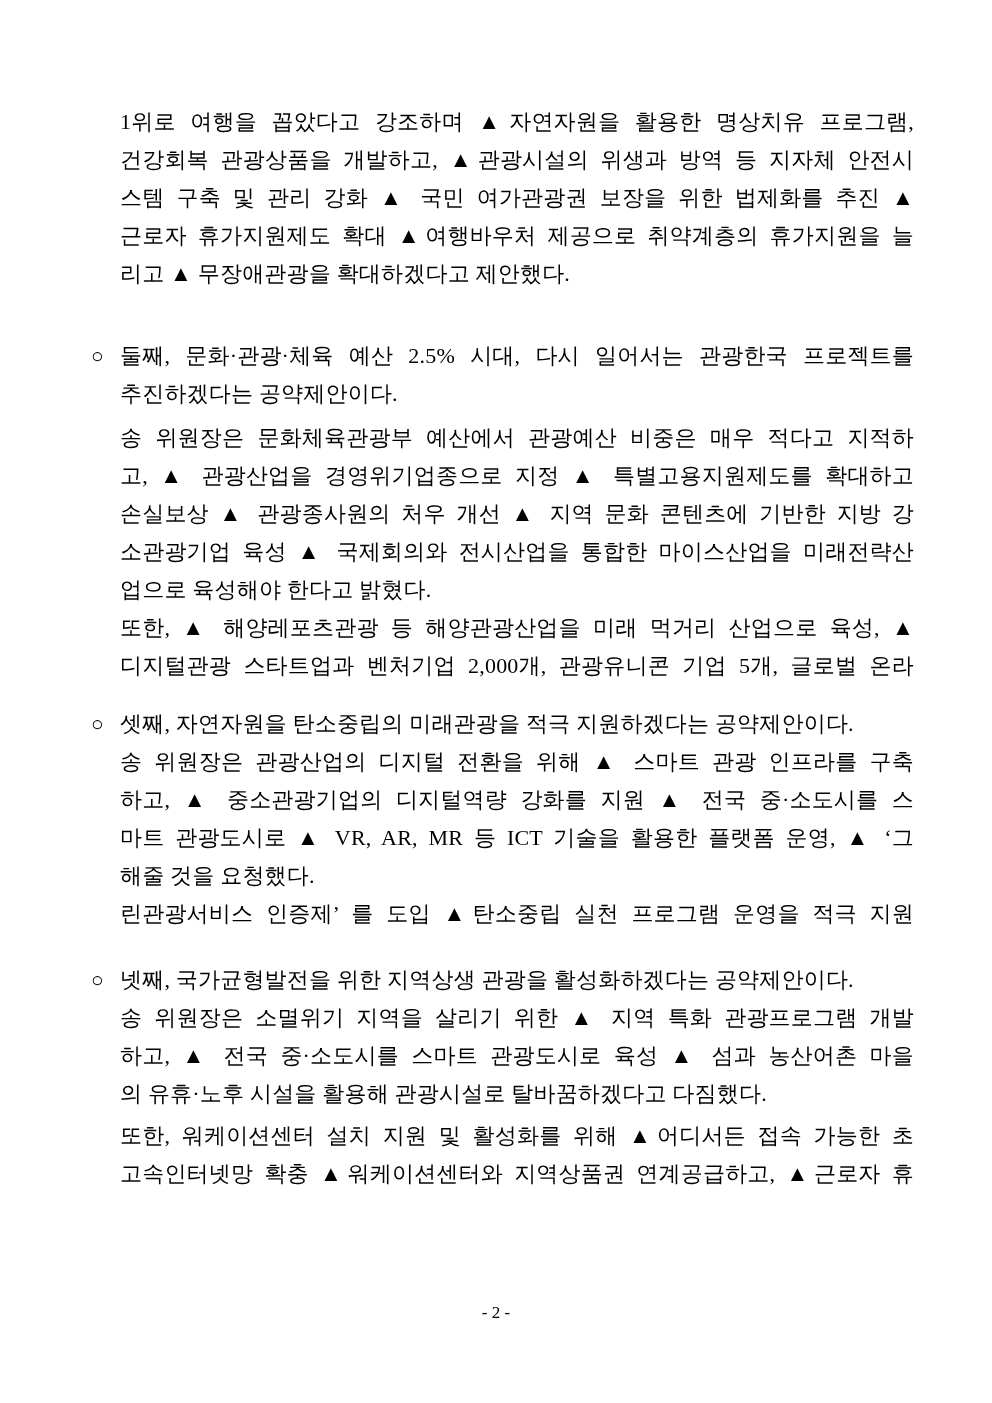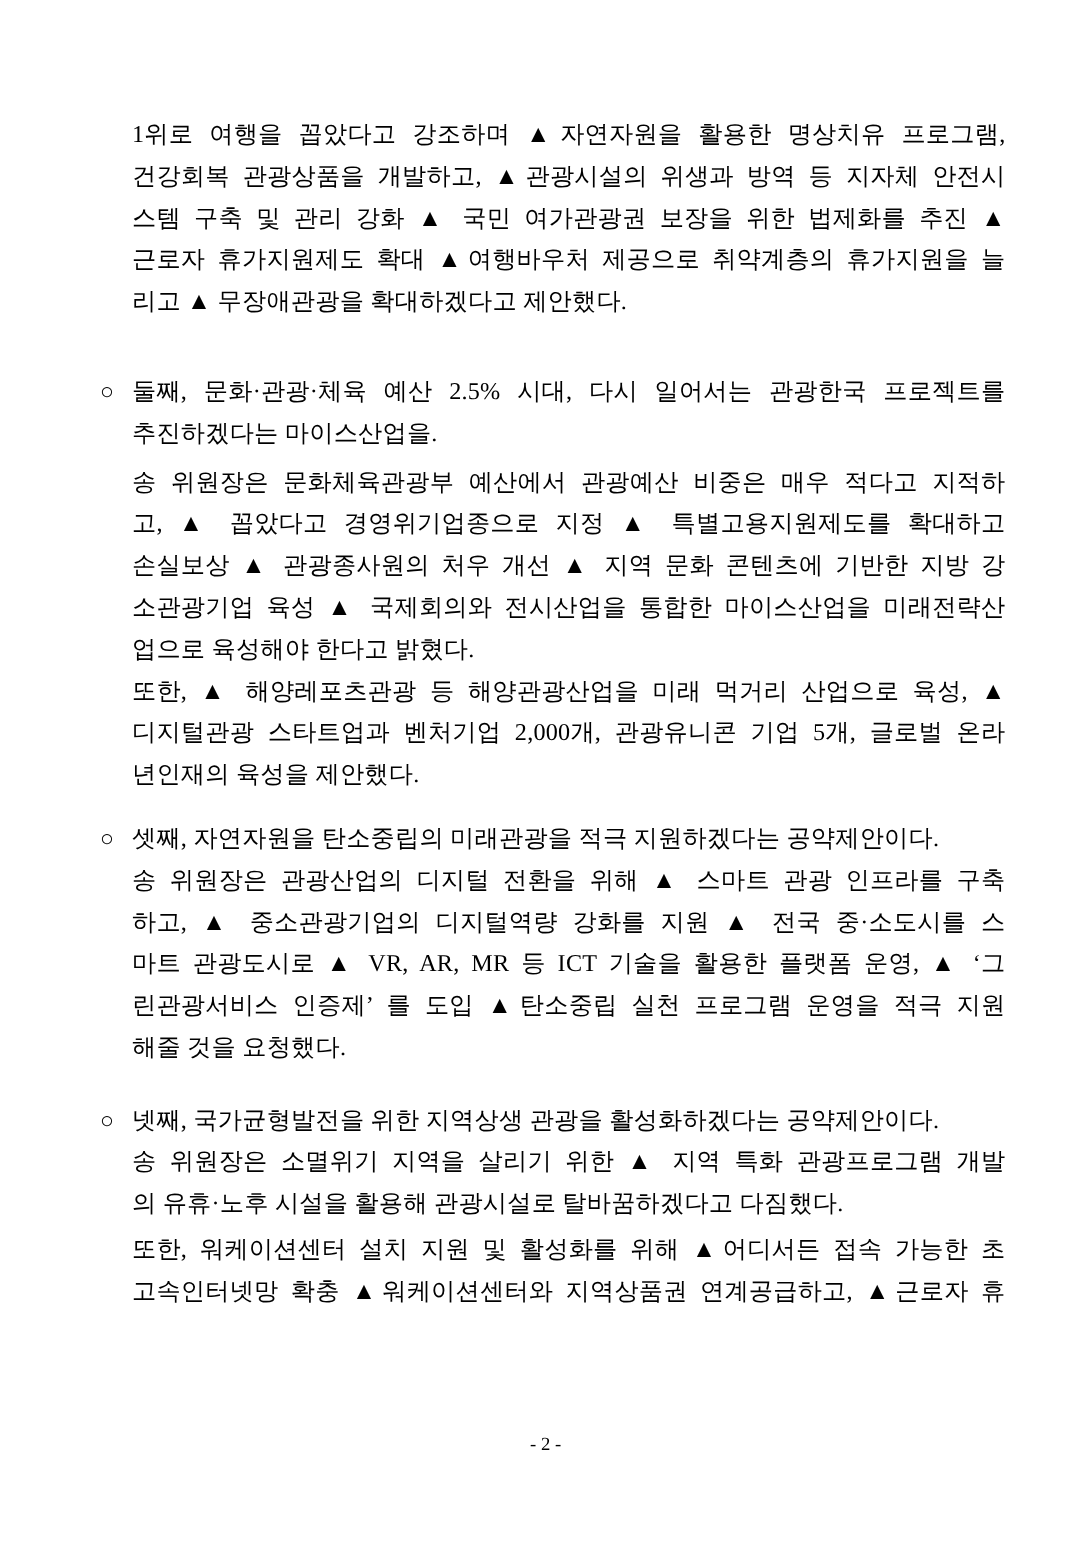--- a/index.html
+++ b/index.html
@@ -68,53 +68,53 @@
       <div class="line">1위로 여행을 꼽았다고 강조하며 ▲자연자원을 활용한 명상치유 프로그램,</div>
       <div class="line">건강회복 관광상품을 개발하고, ▲관광시설의 위생과 방역 등 지자체 안전시</div>
       <div class="line">스템 구축 및 관리 강화 ▲ 국민 여가관광권 보장을 위한 법제화를 추진 ▲</div>
       <div class="line">근로자 휴가지원제도 확대 ▲여행바우처 제공으로 취약계층의 휴가지원을 늘</div>
       <div class="line last">리고 ▲ 무장애관광을 확대하겠다고 제안했다.</div>
     </div>
 
     <div class="sec-heading heading heading-second">
       <span class="marker">○</span>
       <div class="line">둘째, 문화·관광·체육 예산 2.5% 시대, 다시 일어서는 관광한국 프로젝트를</div>
-      <div class="line last">추진하겠다는 마이스산업을.</div>
+      <div class="line last">추진하겠다는 공약제안이다.</div>
     </div>
     <div class="paragraph-budget">
       <div class="line">송 위원장은 문화체육관광부 예산에서 관광예산 비중은 매우 적다고 지적하</div>
-      <div class="line">고, ▲ 꼽았다고 경영위기업종으로 지정 ▲ 특별고용지원제도를 확대하고</div>
+      <div class="line">고, ▲ 관광산업을 경영위기업종으로 지정 ▲ 특별고용지원제도를 확대하고</div>
       <div class="line">손실보상 ▲ 관광종사원의 처우 개선 ▲ 지역 문화 콘텐츠에 기반한 지방 강</div>
       <div class="line">소관광기업 육성 ▲ 국제회의와 전시산업을 통합한 마이스산업을 미래전략산</div>
       <div class="line last">업으로 육성해야 한다고 밝혔다.</div>
     </div>
     <div class="paragraph-industry">
       <div class="line">또한, ▲ 해양레포츠관광 등 해양관광산업을 미래 먹거리 산업으로 육성, ▲</div>
       <div class="line">디지털관광 스타트업과 벤처기업 2,000개, 관광유니콘 기업 5개, 글로벌 온라</div>
-      <div class="line last">년인재의 육성을 제안했다.</div>
     </div>
 
     <div class="sec-heading heading heading-third">
       <span class="marker">○</span>
       <div class="line last">셋째, 자연자원을 탄소중립의 미래관광을 적극 지원하겠다는 공약제안이다.</div>
     </div>
     <div class="paragraph-digital">
       <div class="line">송 위원장은 관광산업의 디지털 전환을 위해 ▲ 스마트 관광 인프라를 구축</div>
       <div class="line">하고, ▲ 중소관광기업의 디지털역량 강화를 지원 ▲ 전국 중·소도시를 스</div>
       <div class="line">마트 관광도시로 ▲ VR, AR, MR 등 ICT 기술을 활용한 플랫폼 운영, ▲ ‘그</div>
+      <div class="line last">해줄 것을 요청했다.</div>
       <div class="line">린관광서비스 인증제’ 를 도입 ▲탄소중립 실천 프로그램 운영을 적극 지원</div>
-      <div class="line last">해줄 것을 요청했다.</div>
     </div>
 
     <div class="sec-heading heading heading-fourth">
       <span class="marker">○</span>
       <div class="line last">넷째, 국가균형발전을 위한 지역상생 관광을 활성화하겠다는 공약제안이다.</div>
     </div>
     <div class="paragraph-region">
       <div class="line">송 위원장은 소멸위기 지역을 살리기 위한 ▲ 지역 특화 관광프로그램 개발</div>
+      <div class="line">하고, ▲ 전국 중·소도시를 스마트 관광도시로 육성 ▲ 섬과 농산어촌 마을</div>
       <div class="line last">의 유휴·노후 시설을 활용해 관광시설로 탈바꿈하겠다고 다짐했다.</div>
     </div>
     <div class="paragraph-workation">
       <div class="line">또한, 워케이션센터 설치 지원 및 활성화를 위해 ▲어디서든 접속 가능한 초</div>
       <div class="line">고속인터넷망 확충 ▲워케이션센터와 지역상품권 연계공급하고, ▲근로자 휴</div>
     </div>
 
   </div>
 
   <div class="footer">- 2 -</div>

